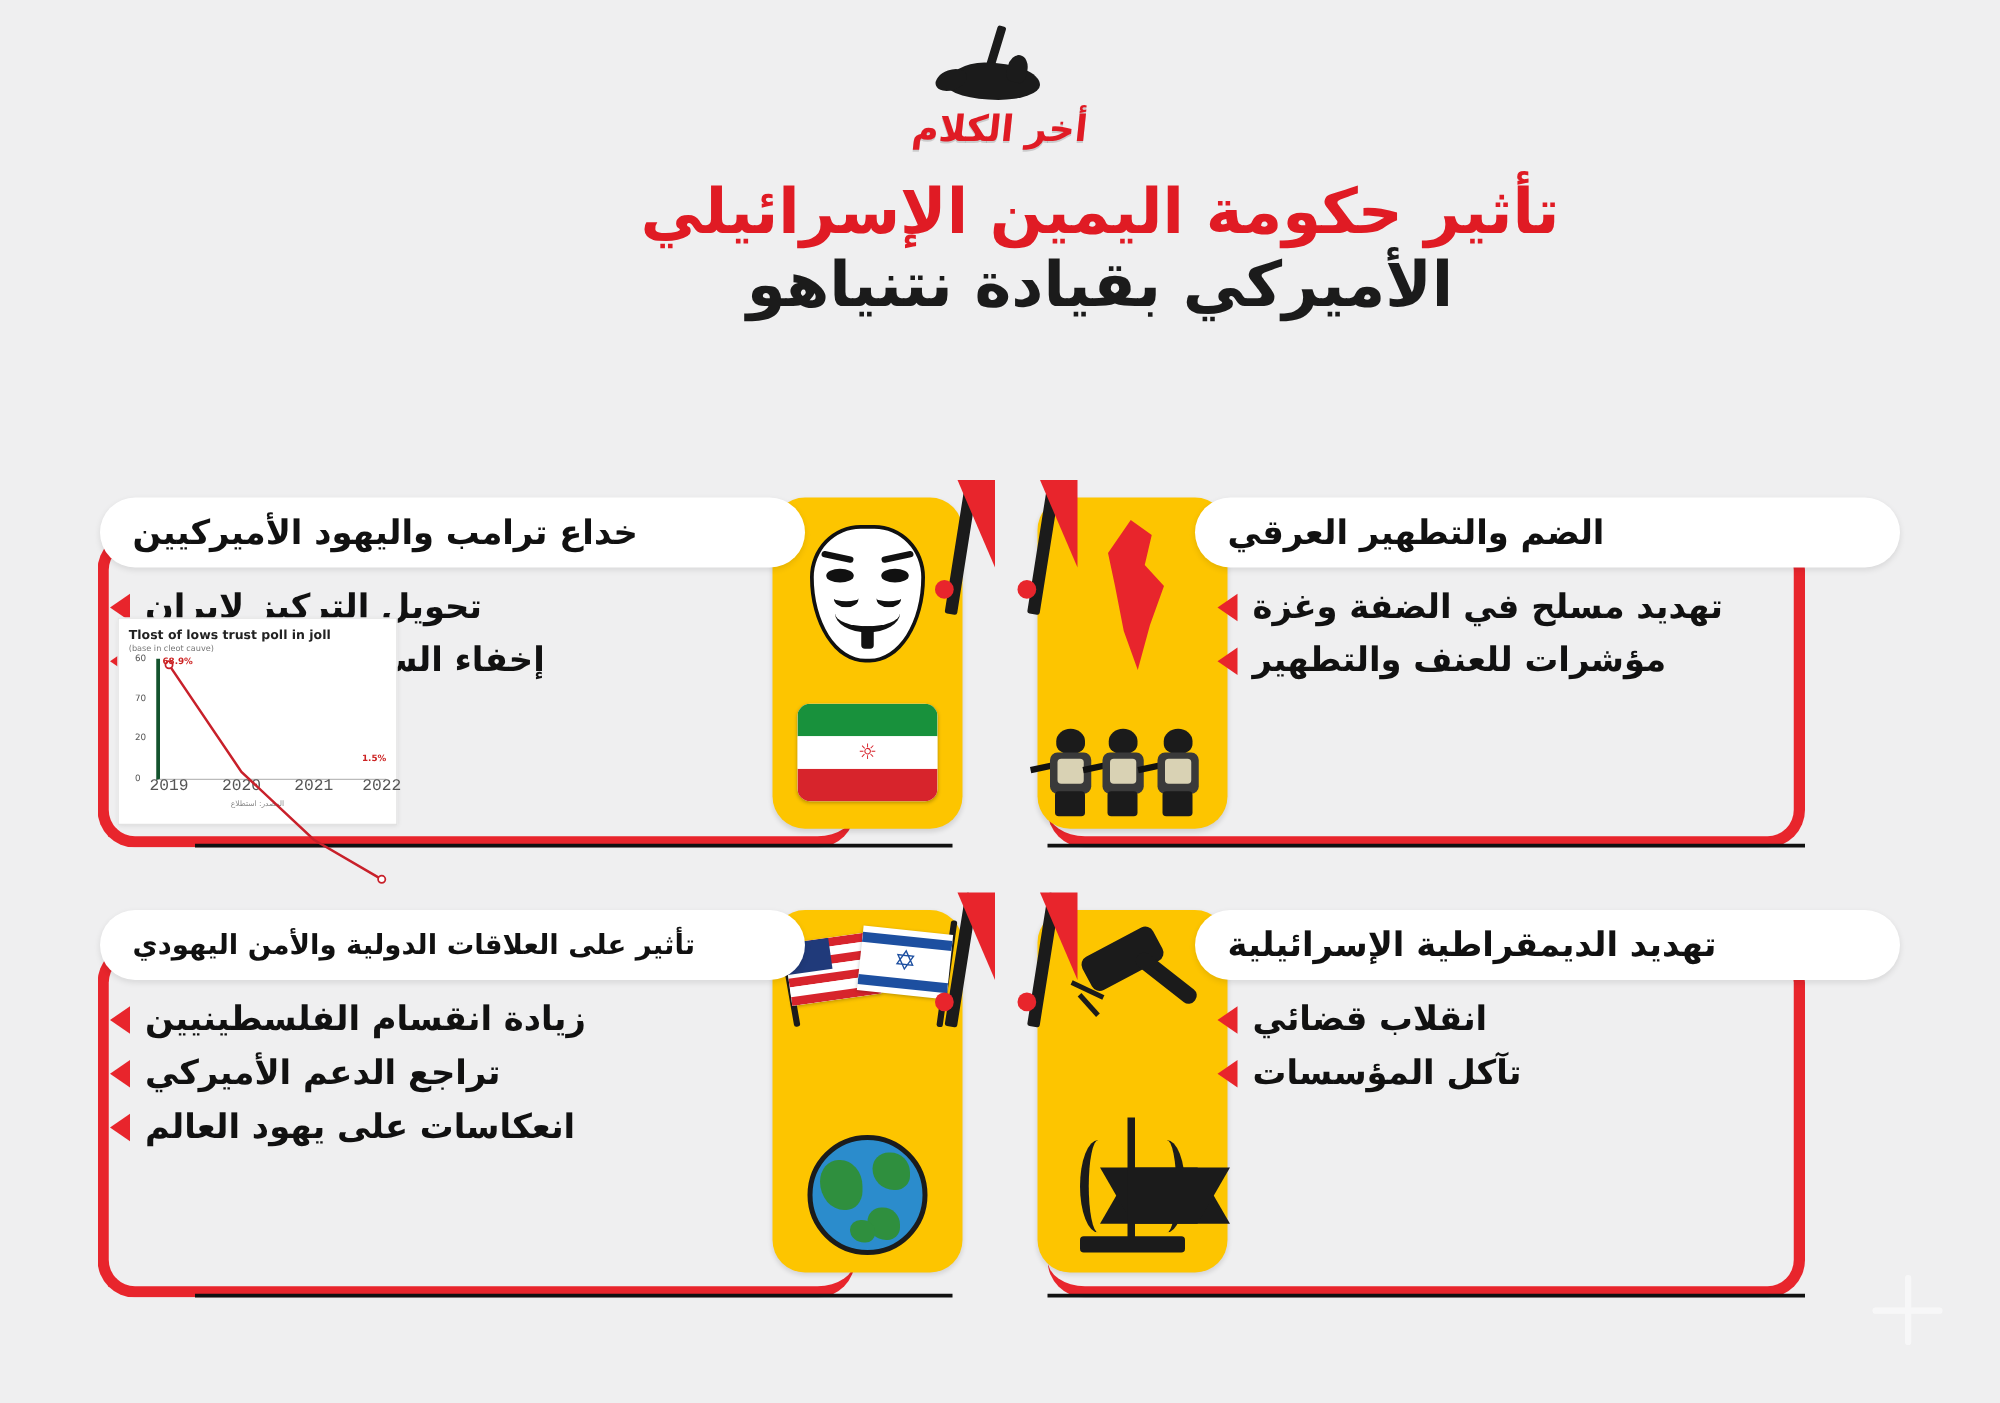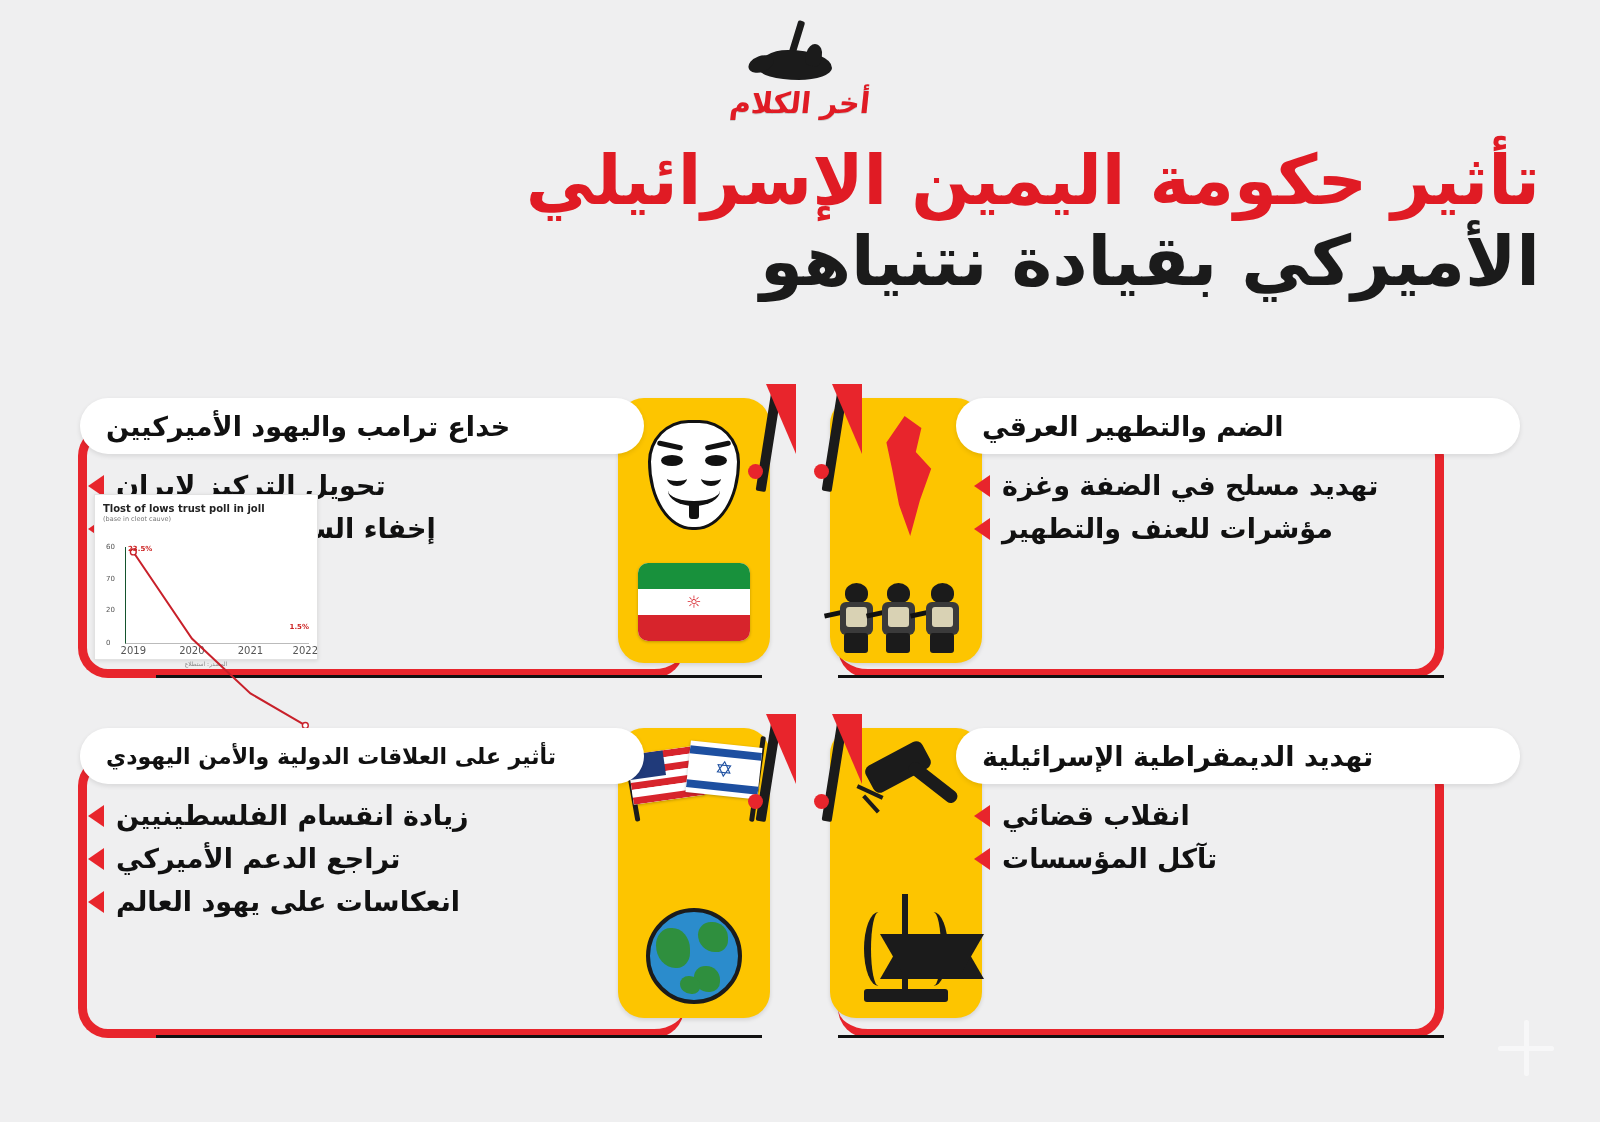--- a/index.html
+++ b/index.html
@@ -40,24 +40,24 @@
     color:#e01b24;
     font-weight:bold;
     font-size:29px;
     letter-spacing:1px;
     transform:skewX(-6deg);
     text-shadow:0 1px 0 rgba(0,0,0,.15);
   }
   
   .headline{
     position:absolute;top:140px;right:60px;left:220px;
-    text-align:right;
+    text-align:center;
     line-height:1.18;
     font-weight:bold;
-    font-size:69px;
+    font-size:50px;
   }
   .headline .l1{color:#e01b24;display:block;}
   .headline .l2{color:#1b1b1b;display:block;}
 
   
   .grid{
     position:absolute;top:398px;left:40px;right:40px;bottom:40px;
   }
   .card{position:absolute;}
   .card.c1{right:30px;top:0;width:700px;height:290px;}
@@ -240,23 +240,23 @@
   .globe .l4{left:30px;bottom:6px;width:20px;height:18px;}
 
   
   .chartbox{
     position:absolute;left:24px;top:96px;width:224px;height:166px;
     background:#fff;border:1px solid #e2e2e2;box-shadow:0 1px 4px rgba(0,0,0,.10);
     box-sizing:border-box;padding:8px 8px 6px 8px;direction:ltr;
   }
   .chartbox .ctitle{font-size:10px;font-weight:bold;color:#222;text-align:left;}
   .chartbox .csub{font-size:6.5px;color:#777;text-align:left;margin-top:1px;}
-  .plot{position:relative;margin:24px 0 0 22px;height:96px;border-left:1px solid #14532d;border-bottom:1px solid #bbb;}
+  .plot{position:relative;margin:4px 0 0 22px;height:96px;border-left:3px solid #14532d;border-bottom:1px solid #bbb;}
   .plot .yl{position:absolute;left:-20px;font-size:7px;color:#555;transform:translateY(-50%);}
-  .plot .xl{position:absolute;bottom:-13px;font-size:10px;color:#555;transform:translateX(-50%);}
+  .plot .xl{position:absolute;bottom:-13px;font-size:13px;color:#555;transform:translateX(-50%);font-family:Liberation Mono, monospace;}
   .plot svg{position:absolute;inset:0;overflow:visible;}
   .plot .dlabel{position:absolute;font-size:7px;color:#c22;font-weight:bold;}
   .chartbox .cfoot{font-size:6px;color:#888;text-align:center;margin-top:16px;}
 
   
   .sparkle{position:absolute;right:46px;bottom:46px;width:56px;height:56px;opacity:.55;}
   .sparkle div{position:absolute;background:#fff;}
   .sparkle .v{left:26px;top:0;width:5px;height:56px;border-radius:3px;}
   .sparkle .h{top:26px;left:0;width:56px;height:5px;border-radius:3px;}
 </style>
@@ -383,21 +383,21 @@
         <span class="xl" style="left:36%">2020</span>
         <span class="xl" style="left:68%">2021</span>
         <span class="xl" style="left:98%">2022</span>
 
         <svg viewBox="0 0 100 100" preserveAspectRatio="none">
           <polyline points="4,2.7 36,50 68,80 98,97.5" fill="none" stroke="#c8202a" stroke-width="2" vector-effect="non-scaling-stroke"></polyline>
           <circle cx="4" cy="2.7" r="1.6" fill="#fff" stroke="#c8202a" stroke-width="1.4" vector-effect="non-scaling-stroke"></circle>
           <circle cx="98" cy="97.5" r="1.6" fill="#fff" stroke="#c8202a" stroke-width="1.4" vector-effect="non-scaling-stroke"></circle>
         </svg>
 
-        <span class="dlabel" style="left:2px;top:-2px">23.5%</span>
+        <span class="dlabel" style="left:2px;top:-2px">68.9%</span>
         <span class="dlabel" style="right:0px;top:76px">1.5%</span>
       </div>
       <div class="cfoot">المصدر: استطلاع</div>
     </div>
   </div>
 
   <div class="card c3">
     <div class="bracket right-open"></div>
     <div class="thinline"></div>
 

